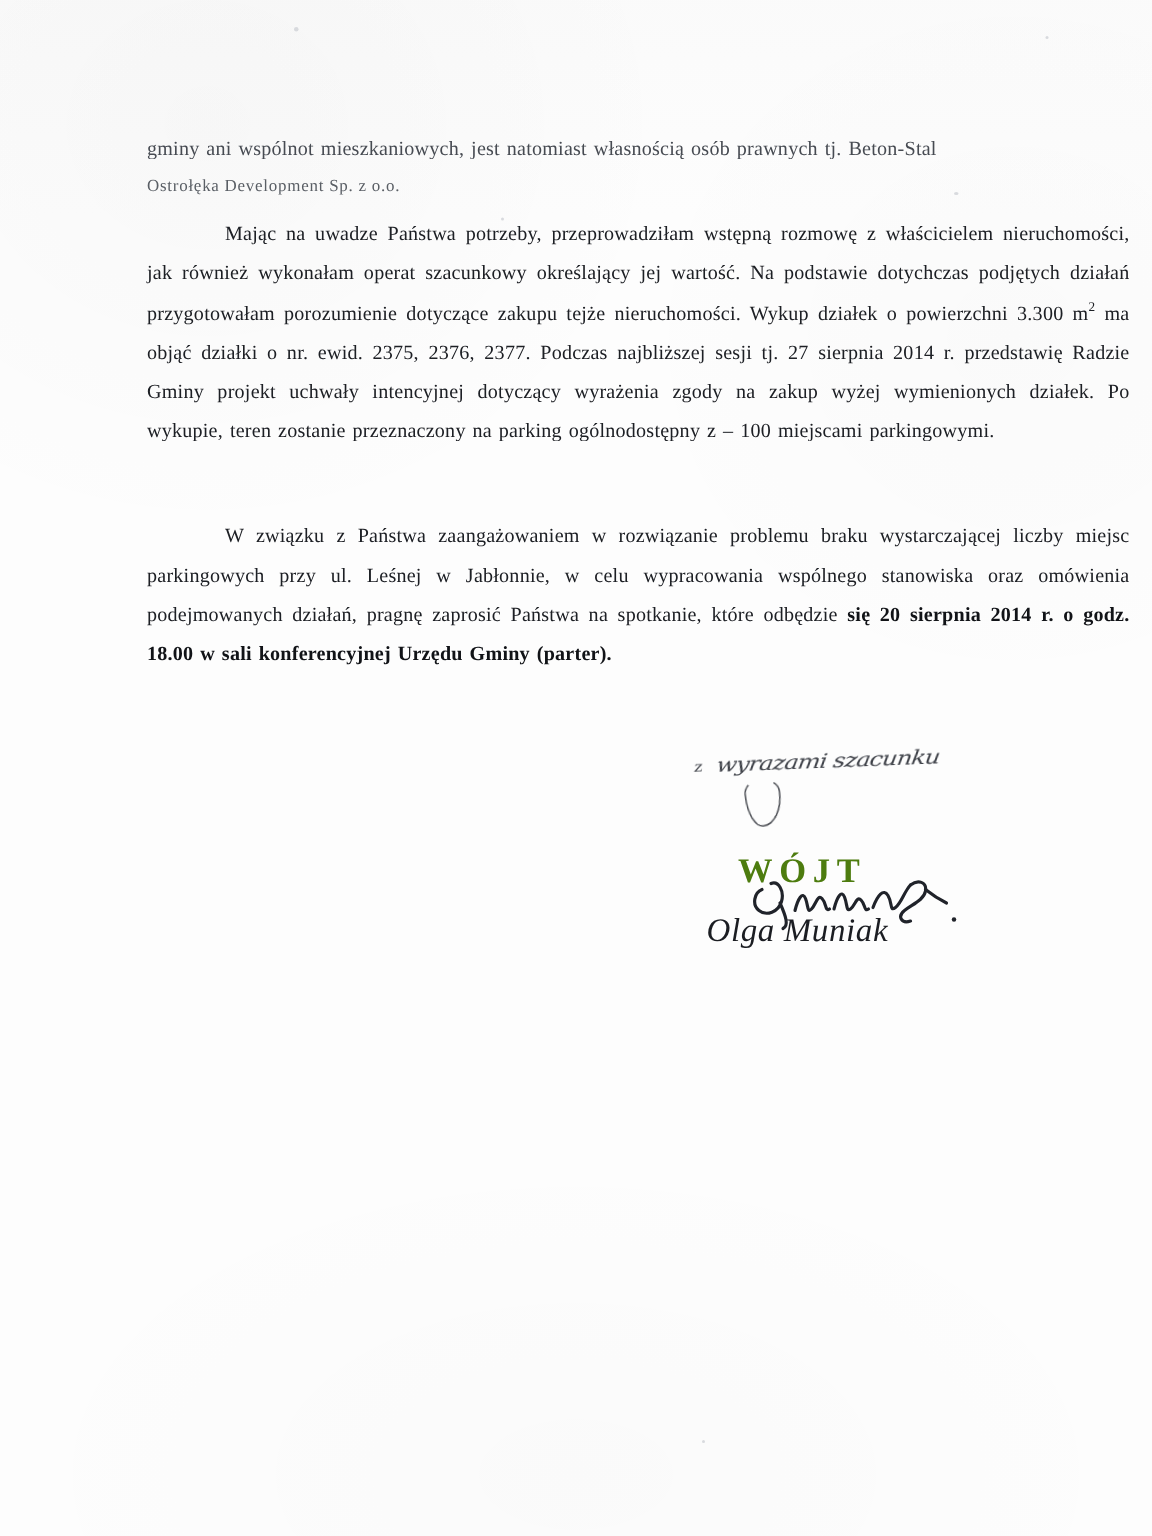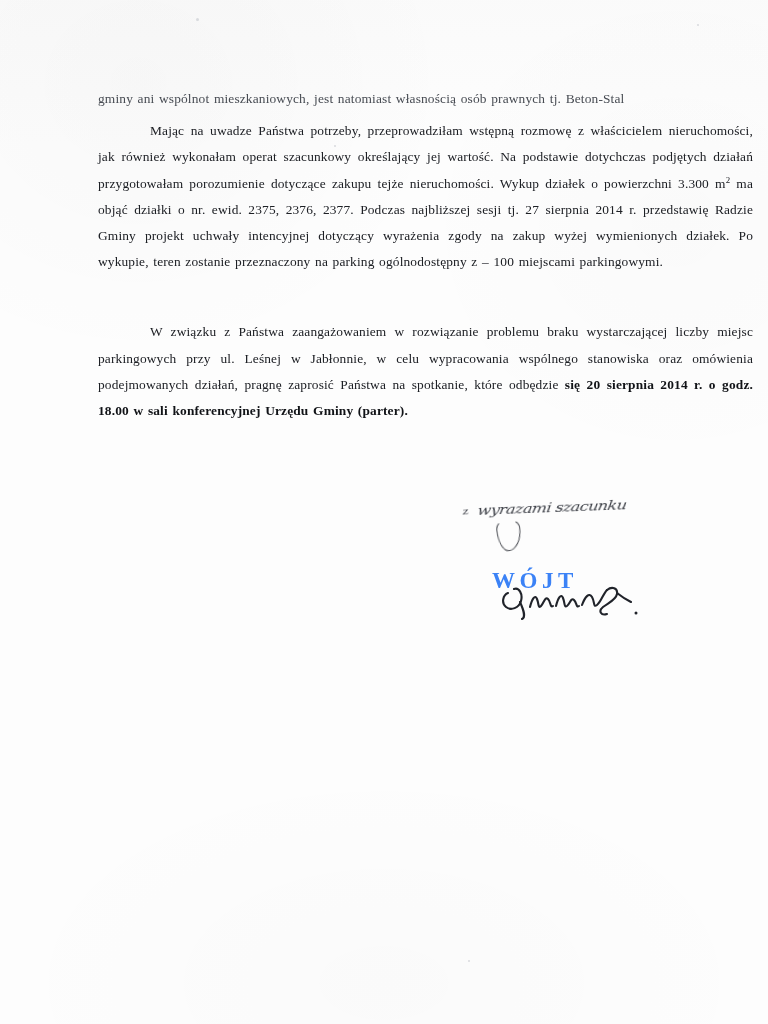--- a/index.html
+++ b/index.html
@@ -126,21 +126,21 @@
   }
 
   .office-title {
     position: absolute;
     left: 492px;
     top: 73px;
     font-family: "Liberation Serif", "DejaVu Serif", serif;
     font-weight: bold;
     font-size: 23px;
     letter-spacing: 4.5px;
-    color: #3b82f6;
+    color: #4d7c0f;
     white-space: nowrap;
     filter: blur(0.22px);
   }
 
   .official-name {
     position: absolute;
     left: 471px;
     top: 112px;
     font-family: "Liberation Serif", "DejaVu Serif", serif;
     font-style: italic;
@@ -180,36 +180,38 @@
   <div class="speck" style="left:196px;top:18px;width:3px;height:3px;"></div>
   <div class="speck" style="left:697px;top:24px;width:2px;height:2px;"></div>
   <div class="speck" style="left:636px;top:128px;width:3px;height:2px;"></div>
   <div class="speck" style="left:334px;top:145px;width:2px;height:2px;"></div>
   <div class="speck" style="left:468px;top:960px;width:2px;height:2px;"></div>
 
   <div class="doc-body">
 
     <p class="para block-0 p-continued">gminy ani wspólnot mieszkaniowych, jest natomiast własnością osób prawnych tj. Beton-Stal</p>
 
+    <p class="company-line block-1">Ostrołęka Development Sp. z o.o.</p>
 
     <p class="para indented block-1"><span>Mając na uwadze Państwa potrzeby, przeprowadziłam wstępną rozmowę z właścicielem nieruchomości, jak również wykonałam operat szacunkowy określający jej wartość. Na podstawie dotychczas podjętych działań przygotowałam porozumienie dotyczące zakupu tejże nieruchomości. Wykup działek o powierzchni 3.300 m</span><sup class="sq">2</sup><span> ma objąć działki o nr. ewid. 2375, 2376, 2377. Podczas najbliższej sesji tj. 27 sierpnia 2014 r. przedstawię Radzie Gminy projekt uchwały intencyjnej dotyczący wyrażenia zgody na zakup wyżej wymienionych działek. Po wykupie, teren zostanie przeznaczony na parking ogólnodostępny z – 100 miejscami parkingowymi.</span></p>
 
     <p class="para indented block-2"><span>W związku z Państwa zaangażowaniem w rozwiązanie problemu braku wystarczającej liczby miejsc parkingowych przy ul. Leśnej w Jabłonnie, w celu wypracowania wspólnego stanowiska oraz omówienia podejmowanych działań, pragnę zaprosić Państwa na spotkanie, które odbędzie </span><span class="strong-line">się 20 sierpnia 2014 r. o godz. 18.00 w sali konferencyjnej Urzędu Gminy (parter).</span></p>
 
   </div>
 
   <div class="closing-zone">
 
     <div class="handwritten-closing">
       <span class="hw-z">z</span><span>wyrazami szacunku</span>
     </div>
     <div class="hw-loop"></div>
 
     <div class="office-title">WÓJT</div>
 
+    <div class="official-name">Olga Muniak</div>
 
     <div class="ink-signature">
       <svg width="148" height="42" viewBox="0 0 148 42" fill="none" xmlns="http://www.w3.org/2000/svg">
         <g stroke="#20232a" stroke-width="2.1" stroke-linecap="round" stroke-linejoin="round" fill="none">
           <path d="M8 12 C3 14, 1 22, 6 26 C11 30, 19 27, 21 20 C23 13, 19 6, 14 8"></path>
           <path d="M20 21 C24 30, 26 36, 22 38"></path>
           <path d="M30 26 C32 18, 35 13, 37 18 C39 23, 38 28, 41 25 C44 22, 45 15, 48 18 C51 21, 50 27, 53 25"></path>
           <path d="M56 25 C58 17, 61 12, 63 17 C65 22, 64 27, 67 25 C70 23, 71 16, 74 19 C77 22, 76 27, 79 25"></path>
           <path d="M82 24 C85 16, 89 11, 92 16 C95 21, 93 27, 97 24 C101 21, 103 13, 107 9"></path>
           <path d="M107 9 C112 5, 118 7, 117 13 C116 19, 108 22, 103 26 C98 30, 101 35, 107 33"></path>

